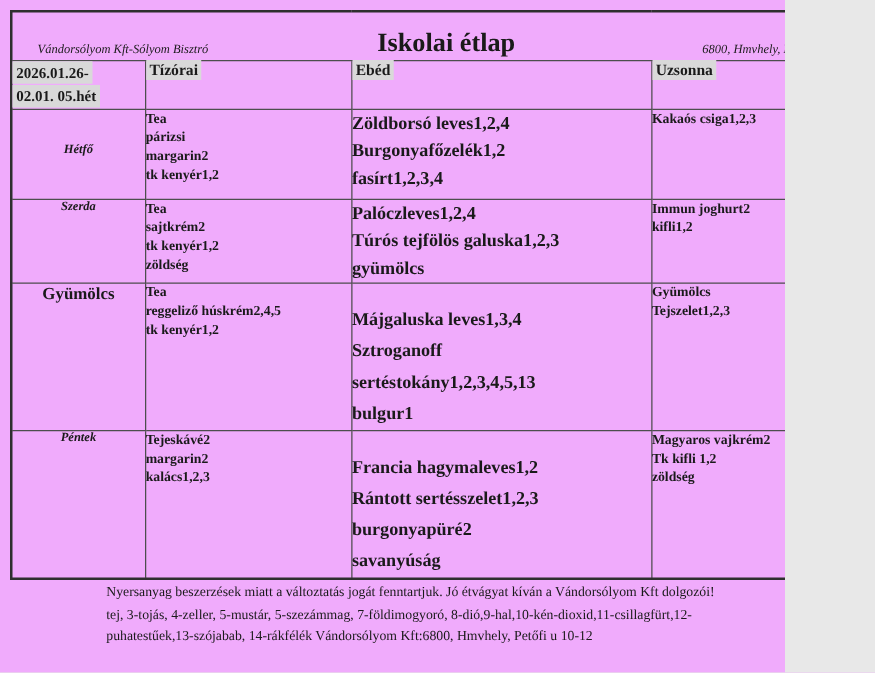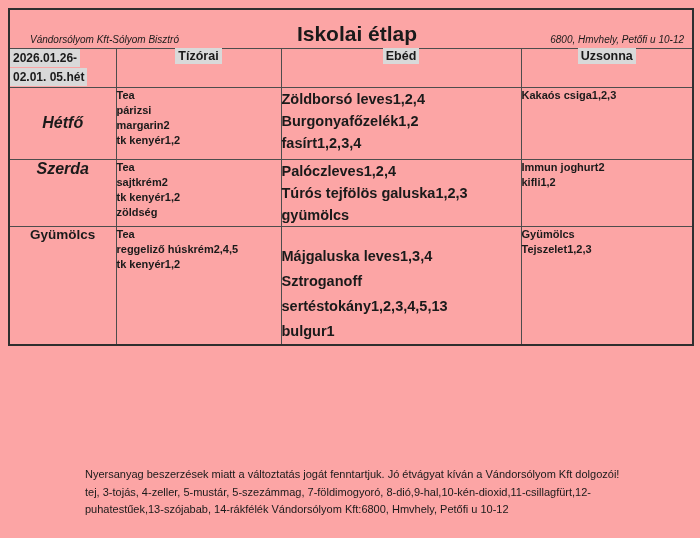--- a/index.html
+++ b/index.html
@@ -1,18 +1,18 @@
 <!DOCTYPE html>
 <html style="--highlight: #d9d9d9; --border: #4d4d4d; --outer_border: #2f2f2f; --text: #1a1a1a;"><head>
 <meta charset="utf-8">
 <style>
   html,body { margin:0; padding:0; background:#e8e8e8; }
   .page {
-    position:relative; width:700px; height:538px; background:#fca5a5;
-    font-family:Liberation Sans, sans-serif; color:var(--text,#1a1a1a);
+    position:relative; width:628px; height:538px; background:#f0abfc;
+    font-family:Liberation Serif, serif; color:var(--text,#1a1a1a);
     overflow:hidden;
   }
   table.menu {
     position:absolute; left:8px; top:8px;
     border-collapse:collapse; table-layout:fixed; width:686px;
     border:2px solid var(--outer_border,#2f2f2f);
   }
   table.menu td { border:1px solid var(--border,#4d4d4d); padding:0; vertical-align:top; }
 
   
@@ -25,28 +25,28 @@
   tr.r0 { height:72px; } tr.r1 { height:63px; } tr.r2 { height:63px; }
   tr.r3 { height:94px; } tr.r4 { height:98px; }
 
   
   .title-bar { display:flex; align-items:flex-end; padding:4px 8px 3px 8px; }
   .company  { flex:1; font-style:italic; font-size:10px; padding-left:12px; white-space:nowrap; }
   .doc-title{ flex:0 0 auto; font-weight:bold; font-size:21px; line-height:22px; }
   .address  { flex:1; text-align:right; font-style:italic; font-size:10px; white-space:nowrap;margin-top:20px; }
 
   
-  .head-cell { text-align:center; font-weight:bold; font-size:12.5px; padding-top:5px; }
+  .head-cell { font-weight:bold; font-size:12.5px; padding-top:5px; }
   .hl { background:var(--highlight,#d9d9d9); padding:1px 3px; }
   .week-cell { text-align:left; font-weight:bold; font-size:12px; line-height:16px; padding-top:3px; }
   .week-cell .hl { display:inline-block; margin-bottom:1px; }
 
   
   .day-cell {
-    text-align:center; font-weight:bold; font-style:italic; font-size:16px;
+    text-align:center; font-weight:bold; font-style:italic; font-size:10px;
     padding-top:8px;
   }
   .day-cell.v-center { padding-top:26px; }
   .day-cell.no-italic { font-style:normal; font-size:13.5px; }
 
   
   .small-menu {
     font-weight:bold; font-size:11px; line-height:15px;
     padding:5px 4px 4px 7px; white-space:pre-line;
   }
@@ -133,20 +133,33 @@
 reggeliző húskrém2,4,5
 tk kenyér1,2</td>
       <td class="ebed-cell">Májgaluska leves1,3,4
 Sztroganoff
 sertéstokány1,2,3,4,5,13
 bulgur1</td>
       <td class="small-menu">Gyümölcs
 Tejszelet1,2,3</td>
     </tr>
 
+    <tr class="r4">
+      <td class="day-cell">Péntek</td>
+      <td class="small-menu">Tejeskávé2
+margarin2
+kalács1,2,3</td>
+      <td class="ebed-cell">Francia hagymaleves1,2
+Rántott sertésszelet1,2,3
+burgonyapüré2
+savanyúság</td>
+      <td class="small-menu">Magyaros vajkrém2
+Tk kifli 1,2
+zöldség</td>
+    </tr>
   </tbody>
     </table>
 
   <div class="footer">
     <div class="fline">Nyersanyag beszerzések miatt a változtatás jogát fenntartjuk. Jó étvágyat kíván a Vándorsólyom Kft dolgozói!</div>
     <div class="fline">tej, 3-tojás, 4-zeller, 5-mustár, 5-szezámmag, 7-földimogyoró, 8-dió,9-hal,10-kén-dioxid,11-csillagfürt,12-</div>
     <div class="fline">puhatestűek,13-szójabab, 14-rákfélék Vándorsólyom Kft:6800, Hmvhely, Petőfi u 10-12</div>
   </div>
 
 </div>

